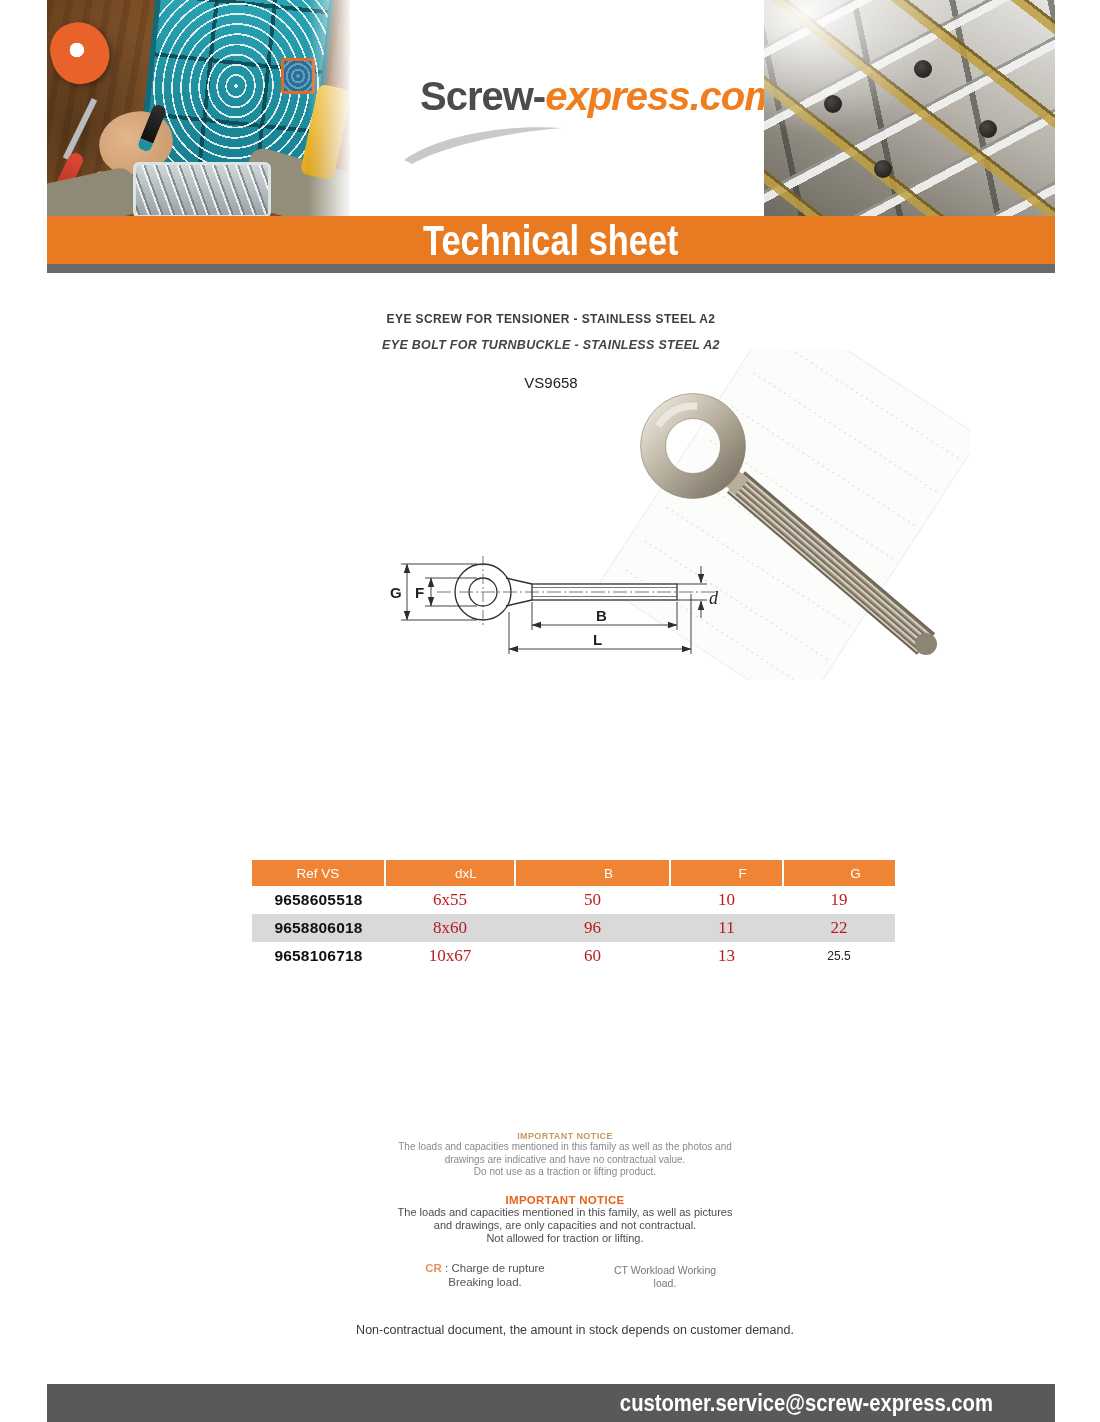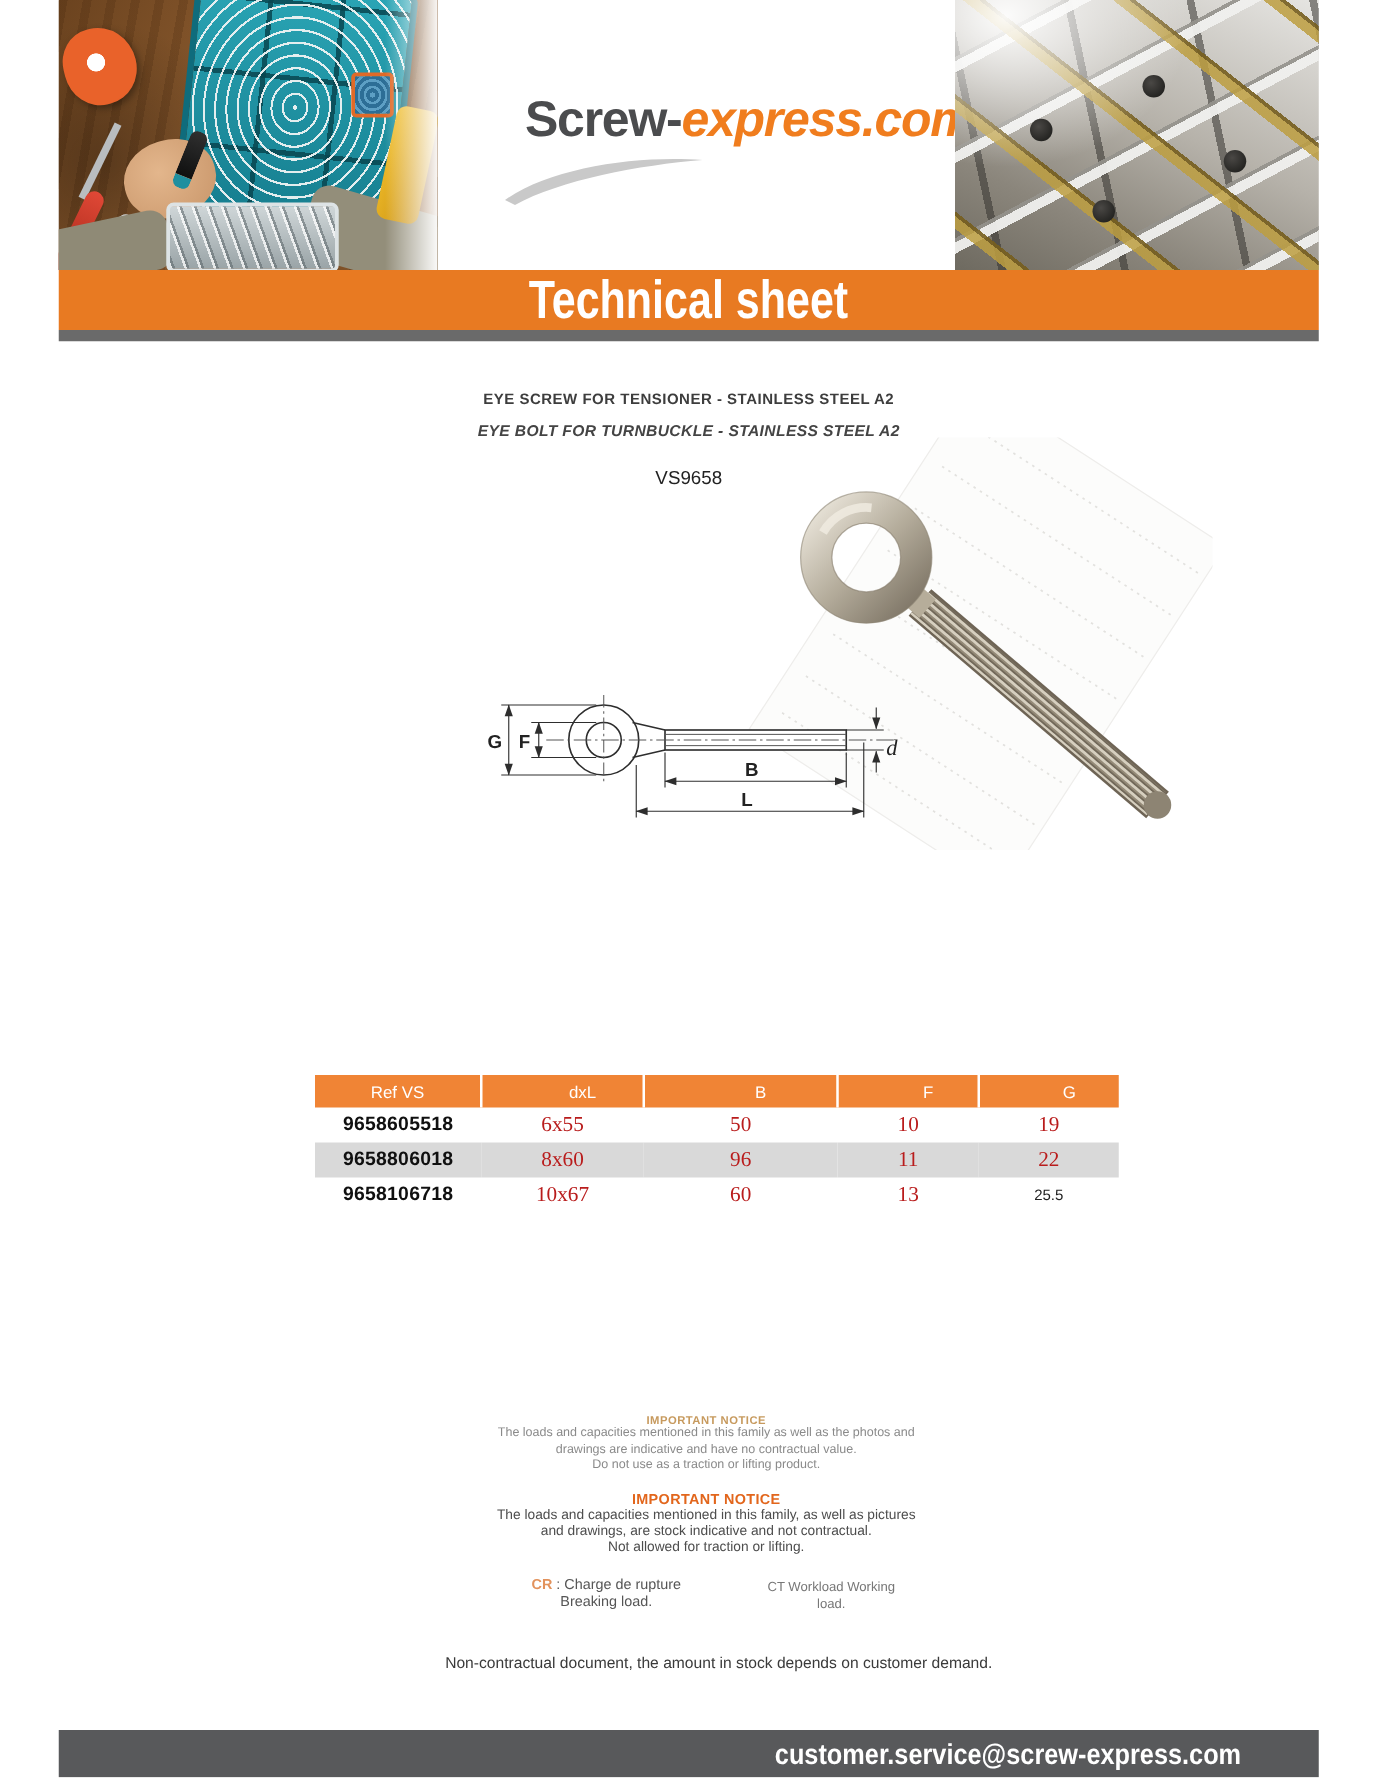--- a/index.html
+++ b/index.html
@@ -281,21 +281,21 @@
 
   <div class="notice1">
     <div class="notice1-title">IMPORTANT NOTICE</div>
     <div class="notice1-line">The loads and capacities mentioned in this family as well as the photos and</div>
     <div class="notice1-line">drawings are indicative and have no contractual value.</div>
     <div class="notice1-line">Do not use as a traction or lifting product.</div>
   </div>
   <div class="notice2">
     <div class="notice2-title">IMPORTANT NOTICE</div>
     <div class="notice2-line">The loads and capacities mentioned in this family, as well as pictures</div>
-    <div class="notice2-line">and drawings, are stock indicative and not contractual.</div>
+    <div class="notice2-line">and drawings, are only capacities and not contractual.</div>
     <div class="notice2-line">Not allowed for traction or lifting.</div>
   </div>
 
   <div class="cr-block">
     <div><span class="cr-orange">CR</span><span> : Charge de rupture</span></div>
     <div>Breaking load.</div>
   </div>
   <div class="ct-block">
     <div>CT Workload Working</div>
     <div>load.</div>

